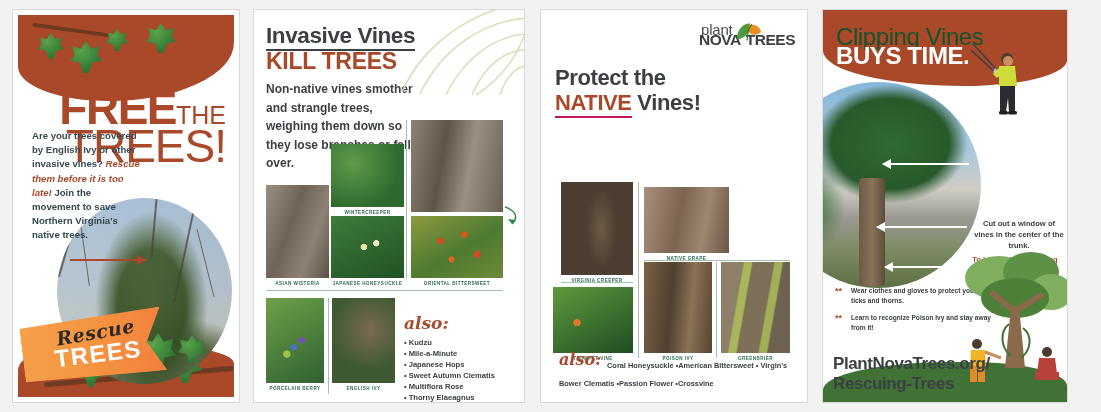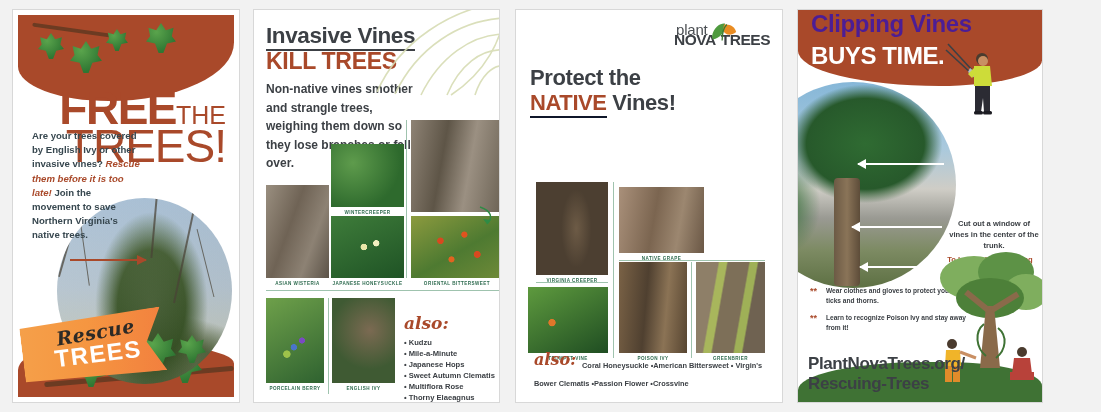--- a/index.html
+++ b/index.html
@@ -75,21 +75,21 @@
     background: linear-gradient(100deg,#f5a04a 0%, #f59641 45%, #f27f3e 100%);
     transform: rotate(-7deg);
     clip-path: polygon(0 8%, 100% 0, 88% 52%, 100% 100%, 0 92%);
     box-shadow: 0 2px 4px rgba(0,0,0,.18);
   }
   .p1-banner-txt { position:absolute; left: 14px; top: 306px; width:130px; transform: rotate(-7deg); text-align:center;}
   .p1-banner-txt .r1 { display:block; font-family:"DejaVu Serif", serif; font-style: italic; font-weight:700; font-size:19px; color:#2d2a26; transform: rotate(-3deg); letter-spacing:.5px;}
   .p1-banner-txt .r2 { display:block; font-weight:700; font-size:24px; color:#fff; letter-spacing:1.5px; margin-top:-3px;}
 
   
-  #panel-kill { width: 247px; margin-left: 13px; padding-left: 32px; }
+  #panel-kill { width: 272px; margin-left: 13px; padding-left: 32px; }
   #panel-kill .inner { position:absolute; inset: 0; padding: 14px 12px 6px 12px; }
   .leafmark { position:absolute; right:-6px; top:-10px; width:150px; height:96px; opacity:.9; }
   .p2-h1 { font-size: 22.5px; font-weight: 800; color:#3c4045; letter-spacing:-.4px; line-height:1.06;}
   .p2-h1 .u { border-bottom: 2px solid #3c4045; padding-bottom:1px;}
   .p2-h2 { font-size: 23px; font-weight: 700; color:#a9492a; letter-spacing:-.3px; line-height:1.05; margin-top:1px;}
   .p2-body { margin-top: 7px; width: 150px; font-size: 12px; line-height:1.55; font-weight:700; color:#3c4045;}
   .photo { background:#8a9a7d; position:absolute; overflow:hidden; }
   .cap { position:absolute; font-size:4.6px; font-weight:800; letter-spacing:.45px; color:#2e6b4f; text-align:center; }
   .rule-v { position:absolute; width:1px; background:#9fc3ae;}
   .rule-h { position:absolute; height:1px; background:#9fc3ae;}
@@ -103,32 +103,32 @@
 
   
   #panel-native { width: 268px; margin-left: 15px; }
   #panel-native .inner { position:absolute; inset:0; padding: 10px 12px 6px 14px; }
   .logo { position:absolute; right:12px; top:12px; width:96px; height:30px;}
   .logo .plant { position:absolute; left:2px; top:-1px; font-size:15px; color:#4b4f53; font-weight:400; letter-spacing:-.2px;}
   .logo .nova { position:absolute; left:0; top:9px; font-size:15.5px; font-weight:700; color:#3c4045; letter-spacing:-.5px;}
   .logo .trees { position:absolute; right:0; top:9px; font-size:15.5px; font-weight:700; color:#3c4045; letter-spacing:-.5px;}
   .p3-h1 { margin-top:46px; font-size:22px; font-weight:800; color:#3c4045; letter-spacing:-.4px; line-height:1.12;}
   .p3-h2 { font-size:22px; font-weight:800; color:#3c4045; letter-spacing:-.4px; line-height:1.12;}
-  .p3-h2 .native { color:#a9492a; border-bottom:2px solid #0f172a; padding-bottom:1px;}
+  .p3-h2 .native { color:#a9492a; border-bottom:2px solid #be185d; padding-bottom:1px;}
   .p3-body { margin-top:7px; width:180px; font-size:8.2px; line-height:1.6; font-weight:700; color:#3c4045;}
   .p3-also { position:absolute; left:18px; bottom:12px; width:232px;}
   .p3-also .ttl { font-size:16px; line-height:1; float:left; margin-right:6px; margin-top:-2px;}
   .p3-also .txt { font-size:7.4px; font-weight:800; color:#3c4045; line-height:1.6; }
 
   
   #panel-clip { width: 246px; margin-left: 14px; margin-right: 12px; }
   #panel-clip .inner { position:absolute; inset:0; overflow:hidden;}
   .p4-band { position:absolute; left:0; top:0; width:100%; height:76px; background:#a9492a;
              border-radius: 0 0 42% 58% / 0 0 34% 46%;}
-  .p4-h1 { position:absolute; left:13px; top:0; color:#4c1d95; font-size:24px; font-weight:700; letter-spacing:-.4px;}
+  .p4-h1 { position:absolute; left:13px; top:13px; color:#14532d; font-size:24px; font-weight:400; letter-spacing:-.4px;}
   .p4-h2 { position:absolute; left:13px; top:32px; color:#fff; font-size:24px; font-weight:800; letter-spacing:-.4px;}
   .p4-photo { position:absolute; left:-48px; top:72px; width:206px; height:206px; border-radius:50%; overflow:hidden;
      background:
        radial-gradient(ellipse 52% 40% at 56% 30%, #2f6b32 0%, #27592b 55%, rgba(0,0,0,0) 72%),
        radial-gradient(ellipse 26% 34% at 16% 60%, #2f6b32, rgba(0,0,0,0) 70%),
        linear-gradient(180deg,#86b7d8 0%, #a9c9dd 32%, #cfcdc6 52%, #9a9a93 66%, #7c8a62 82%, #5d7043 100%);}
   .p4-photo .trunk { position:absolute; left:84px; top:96px; width:26px; height:108px; background:linear-gradient(90deg,#6c5a45,#8a7458,#5d4c39); border-radius:4px;}
   .p4-person { position:absolute; right:42px; top:32px; width:56px; height:74px;}
   .p4-cal { position:absolute; font-size:7.6px; font-weight:800; line-height:1.45;}
   .p4-cal.green { color:#2e8b45; left:152px; top:148px; width:86px;}

